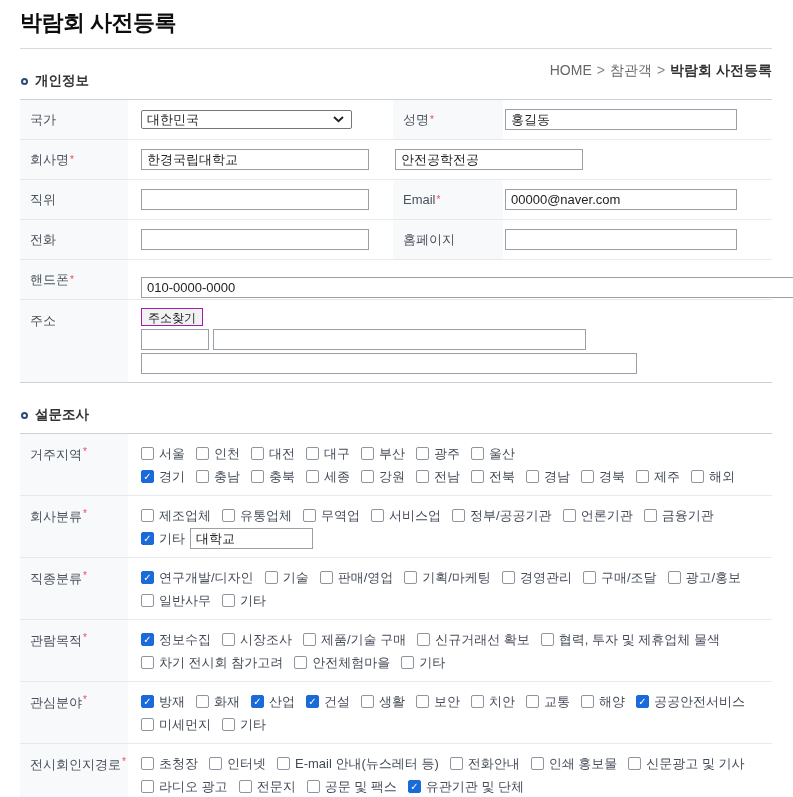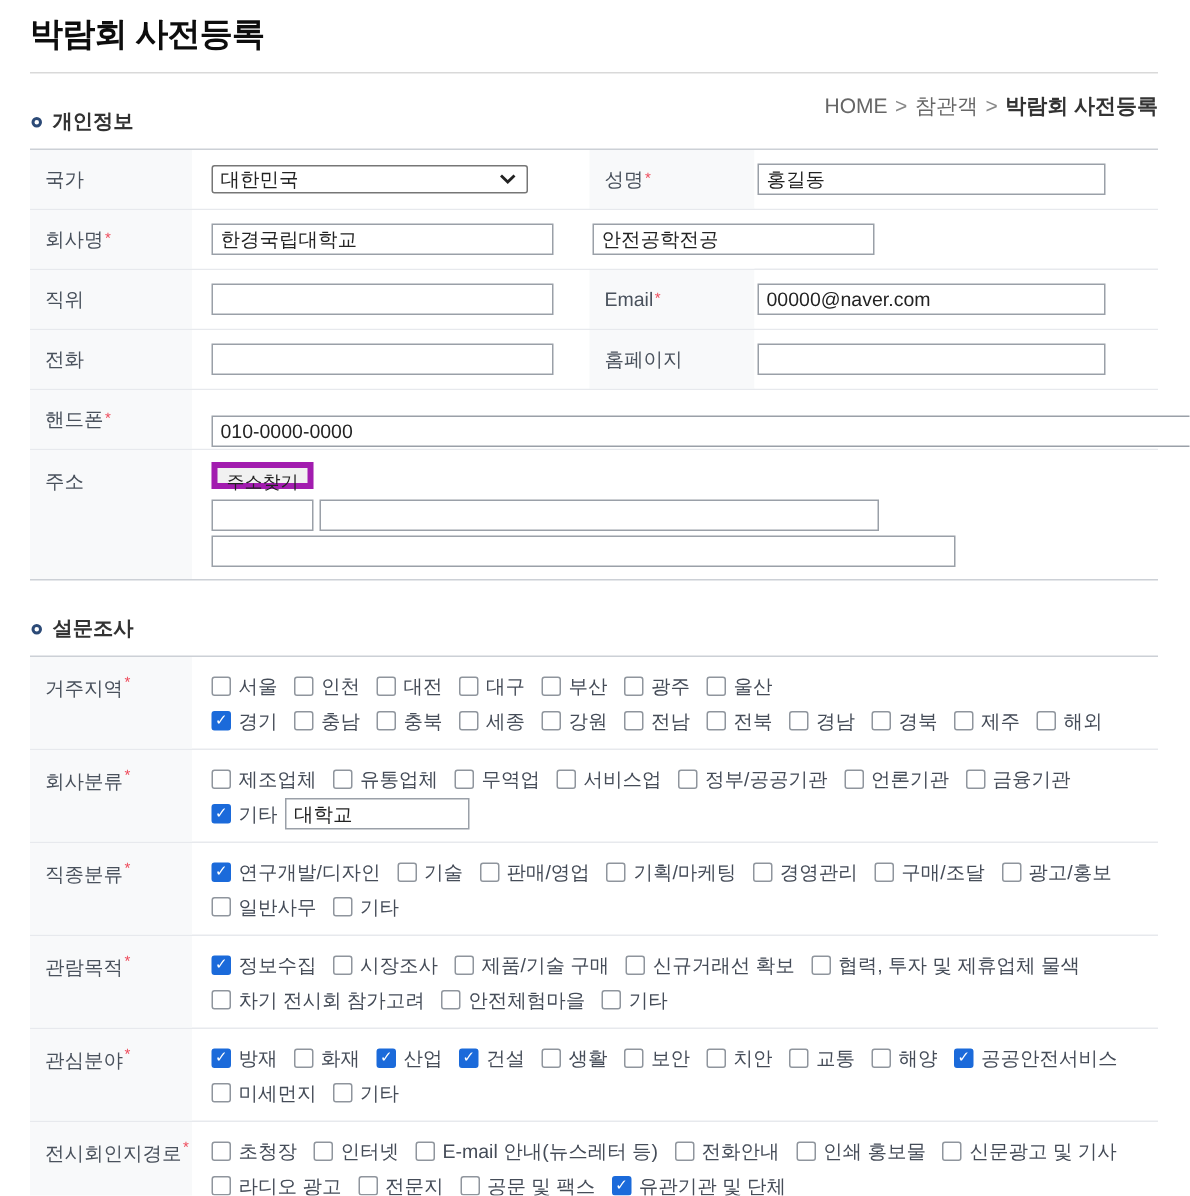--- a/index.html
+++ b/index.html
@@ -32,21 +32,21 @@
   .in-l { width: 228px; }
   .in-r { width: 232px; }
   .in-mobile { width: 676px; margin-top: 16px; }
 
   .select-box { width: 211px; height: 19px; border: 1px solid #767676; border-radius: 2px; display: flex;
                 align-items: center; justify-content: space-between; padding: 0 7px 0 5px; font-size: 13px;
                 color: #222; background: #fff; cursor: default; }
 
   
   .addr-cell { display: block; padding: 8px 0 8px 13px; }
-  .addr-btn { font-size: 12px; color: #222; background: #f1f1f1; border: 4px solid #a21caf; padding: 1px 6px;
+  .addr-btn { font-size: 12px; color: #222; background: #f1f1f1; border: 1px solid #a21caf; padding: 1px 6px;
               height: 18px; font-family: "Liberation Sans", "DejaVu Sans", sans-serif; }
   .addr-line { margin-top: 3px; display: flex; }
   .in-zip { width: 68px; }
   .in-addr1 { width: 373px; margin-left: 4px; }
   .in-addr2 { width: 496px; }
 
   
   .srow { display: grid; grid-template-columns: 108px 1fr; border-bottom: 1px solid #e7e9ed; }
   .srow:last-child { border-bottom: none; }
   .lcell.top { align-items: flex-start; padding-top: 12px; }

